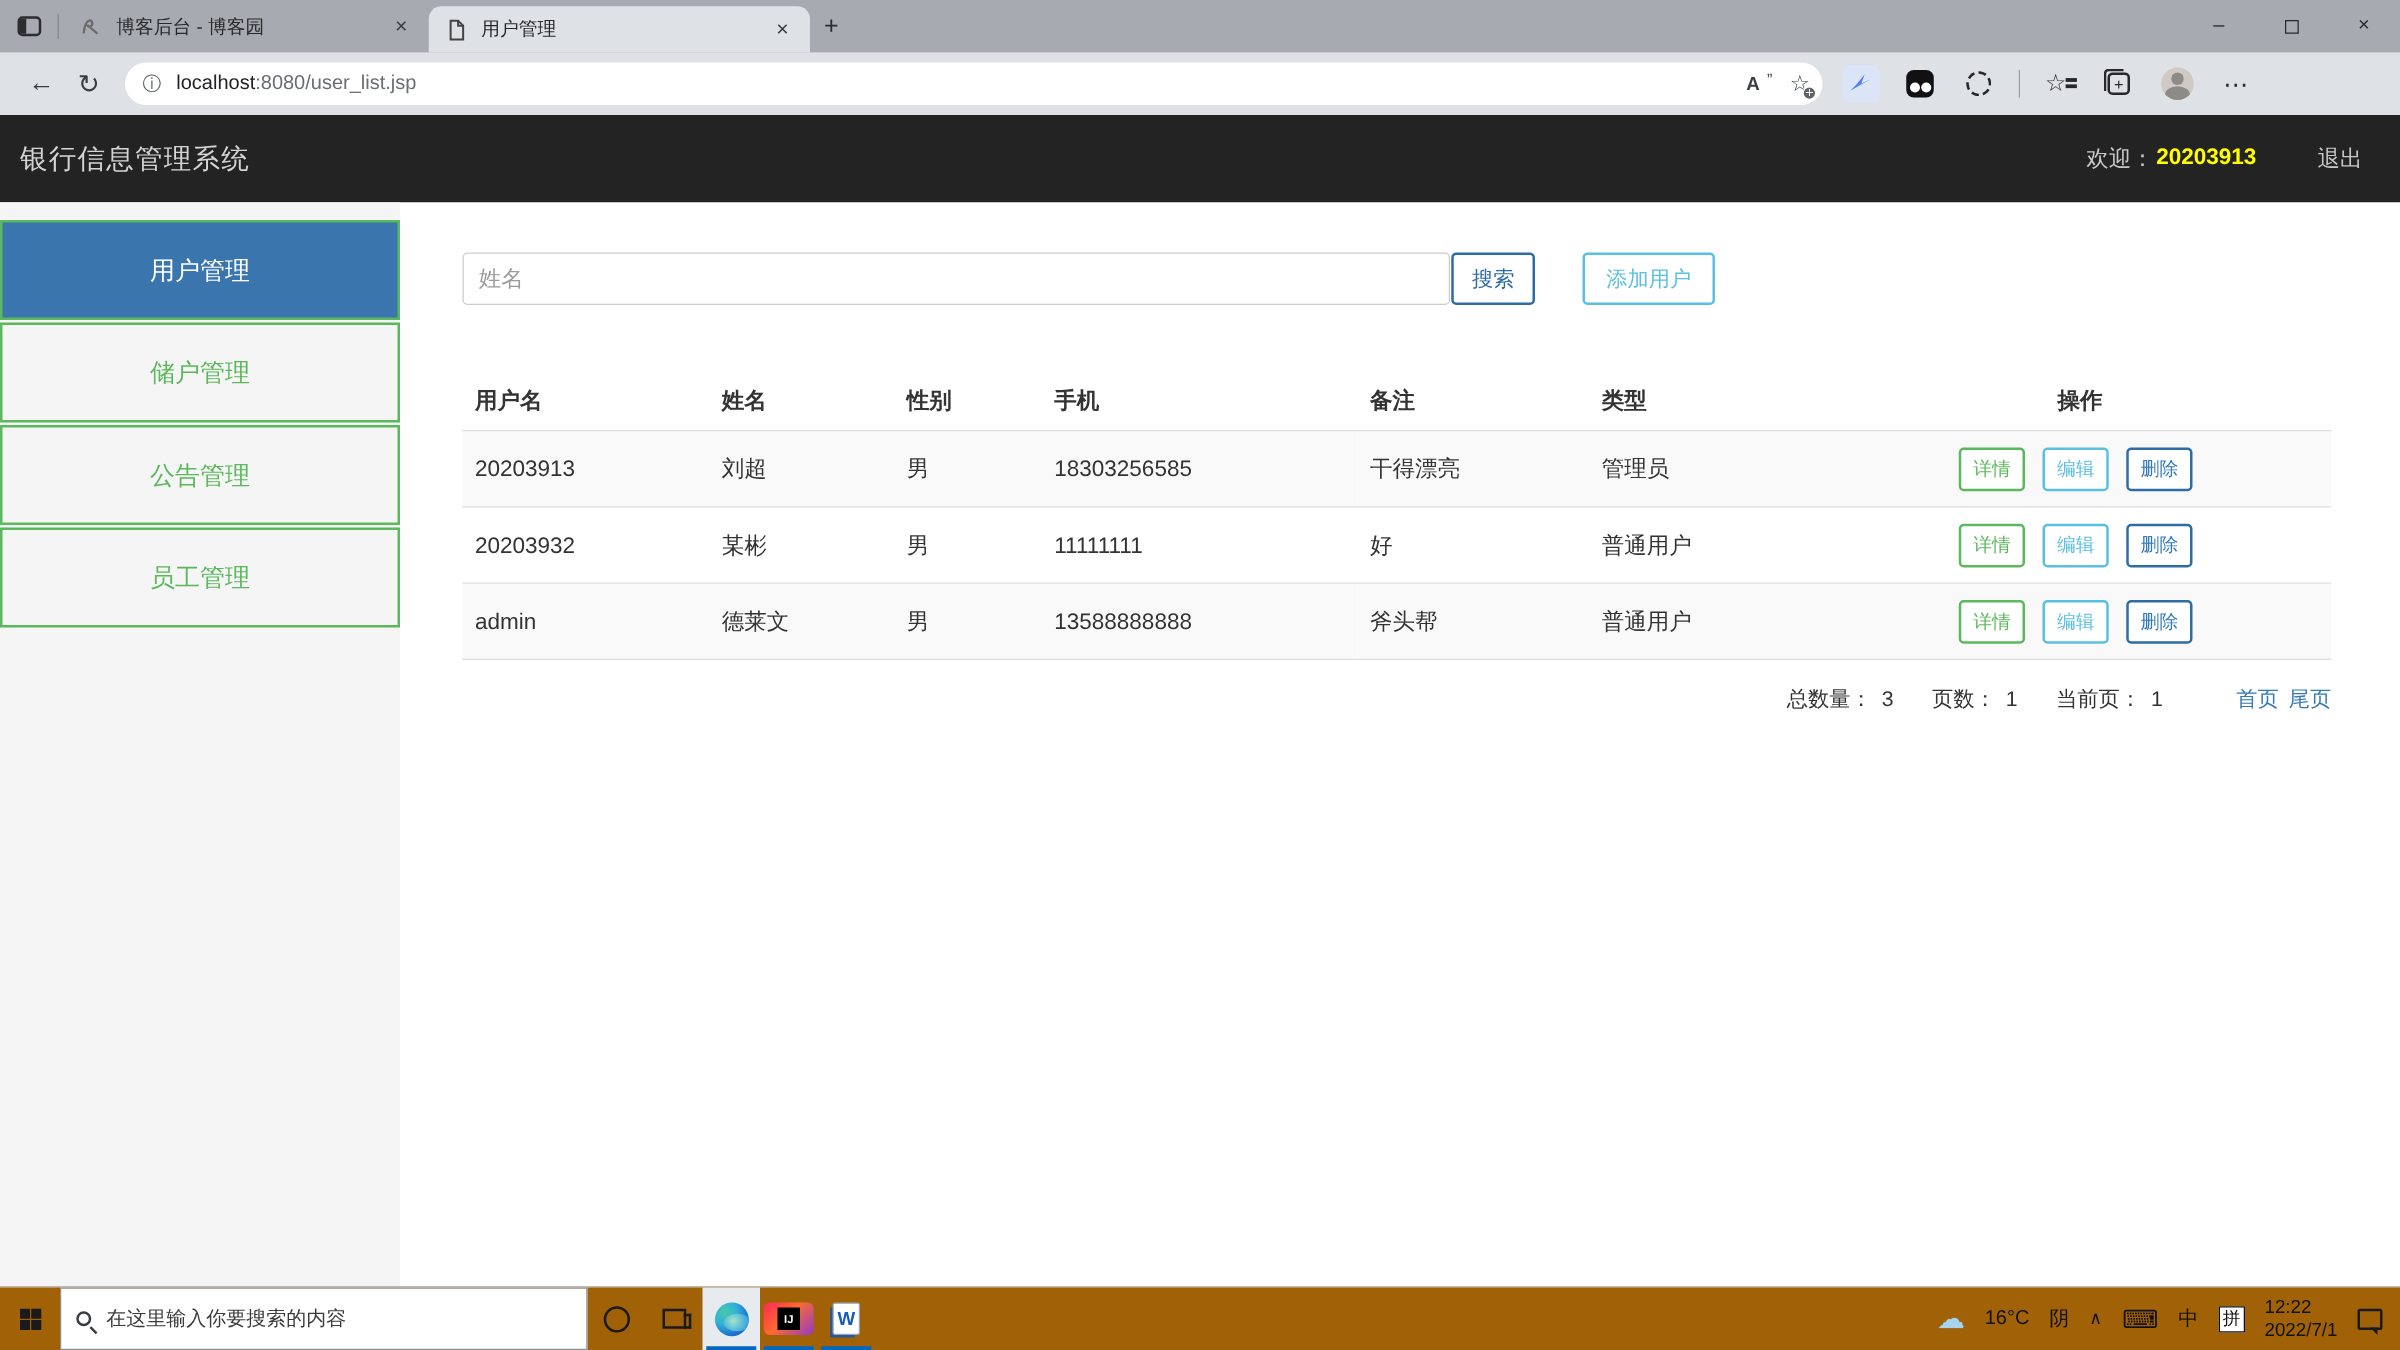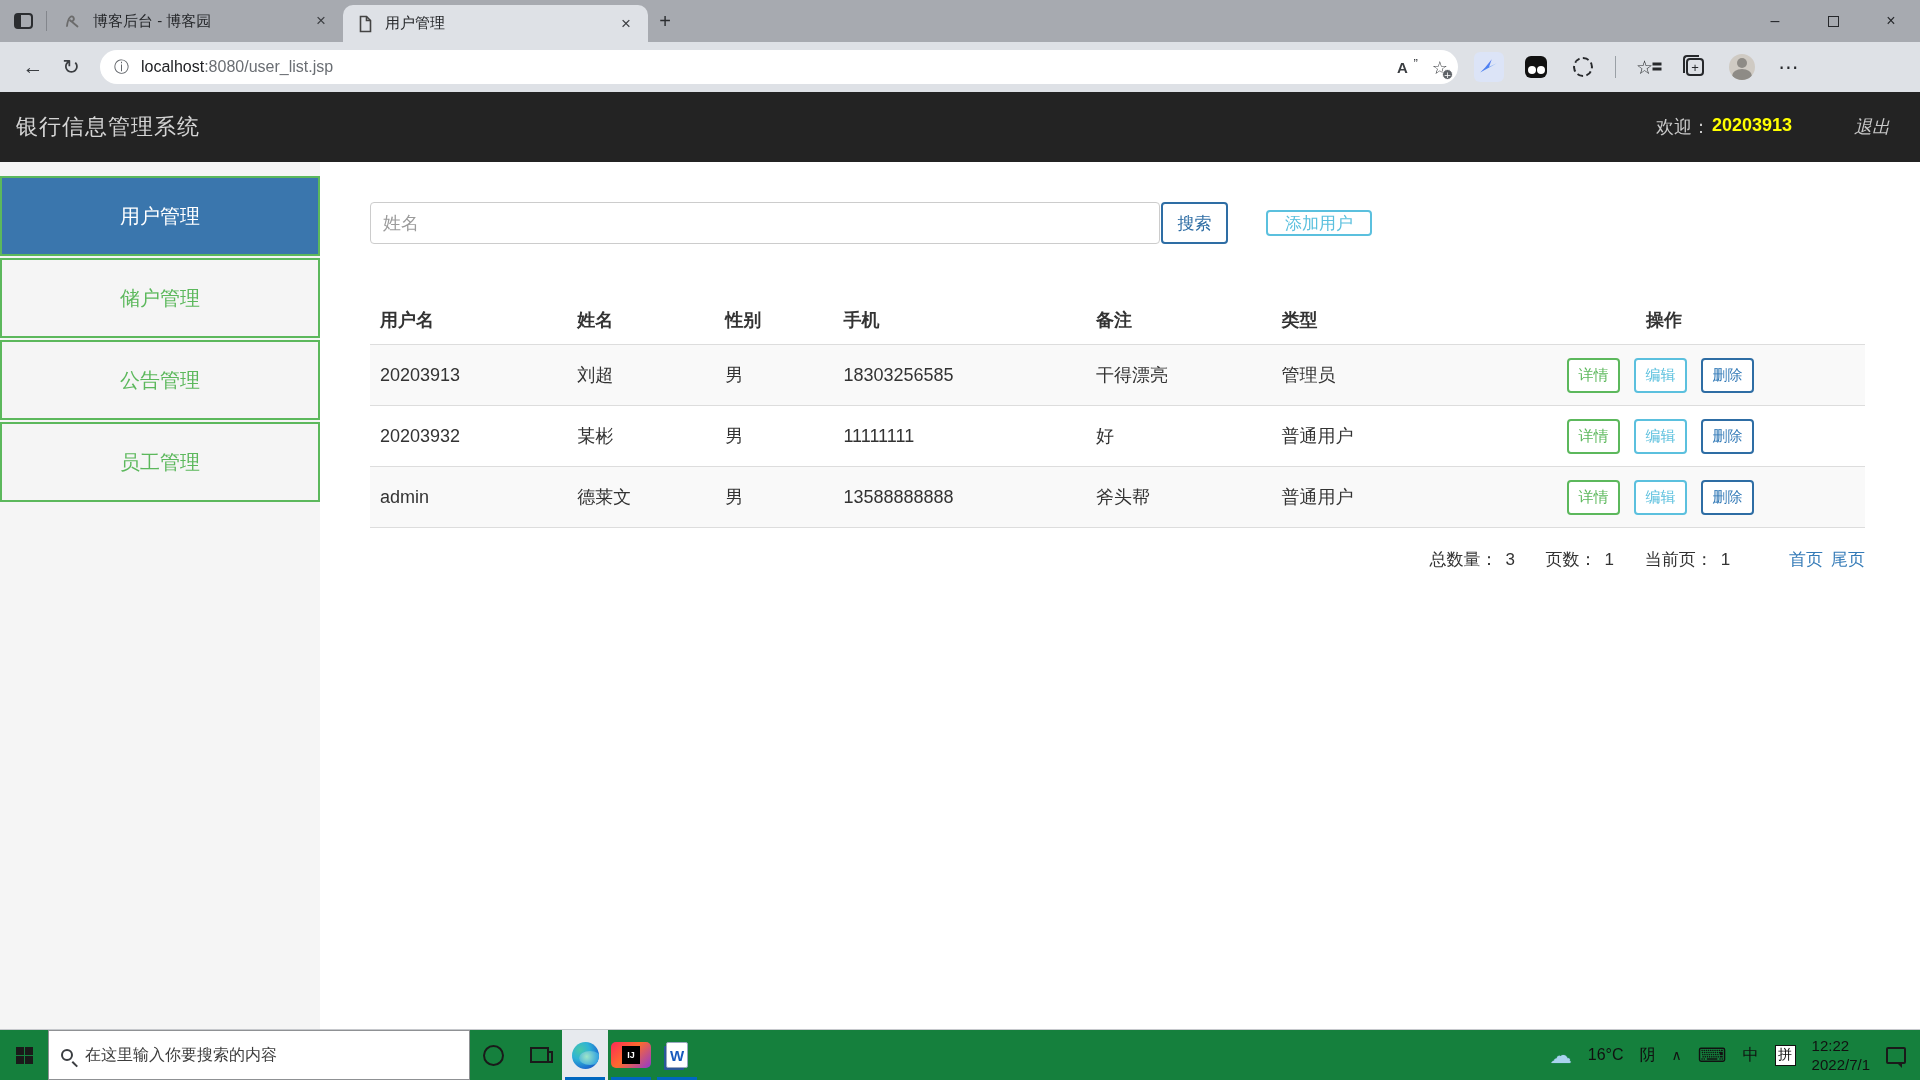--- a/index.html
+++ b/index.html
@@ -60,38 +60,38 @@
   .avatar::before { content:""; position:absolute; left:8px; top:4px; width:10px; height:10px; border-radius:50%; background:#8e8b86; }
   .avatar::after { content:""; position:absolute; left:3px; top:15px; width:20px; height:14px; border-radius:50%; background:#8e8b86; }
   .dots-menu { font-size:20px; color:#26282b; letter-spacing:1px; cursor:pointer; }
 
   
   .site-header { height:70px; background:#232323; display:flex; align-items:center; padding:0 30px 0 16px; }
   .site-title { color:#d4d4d4; font-size:22px; letter-spacing:1px; }
   .site-right { margin-left:auto; display:flex; align-items:flex-start; font-size:18px; }
   .welcome-label { color:#c8c8c8; }
   .welcome-user { color:#ffff00; font-weight:bold; margin-left:2px; }
-  .logout-link { color:#c8c8c8; margin-left:62px; cursor:pointer;font-style:italic; }
+  .logout-link { color:#c8c8c8; margin-left:49px; cursor:pointer; }
 
   
   .page-body { height:867px; display:flex; background:#fff; }
   .sidebar { width:320px; background:#f5f5f5; padding-top:14px; flex:0 0 auto; }
   .side-item { height:80px; margin-bottom:2px; border:2px solid #5cb85c; background:#f5f5f5;
     display:flex; align-items:center; justify-content:center; font-size:20px; color:#5cb85c; cursor:pointer; }
   .side-item.active { background:#3a76ad; color:#fff; }
   .content { flex:1; padding:40px 55px 0 50px; }
 
   .search-row { display:flex; align-items:center; }
   .name-input { width:790px; height:42px; border:1px solid #ccc; border-radius:4px; padding:0 12px;
     font-size:18px; color:#333; outline:none; font-family:inherit; }
   .name-input::placeholder { color:#9b9b9b; }
   .btn { background:#fff; cursor:pointer; font-family:inherit; }
   .btn-search { width:67px; height:42px; margin-left:1px; border:2px solid #2e6da4; border-radius:4px;
     color:#2e6da4; font-size:17px; }
-  .btn-add { width:106px; height:26px; margin-left:38px; border:2px solid #5bc0de; border-radius:4px;
+  .btn-add { width:106px; height:42px; margin-left:38px; border:2px solid #5bc0de; border-radius:4px;
     color:#5bc0de; font-size:17px; }
 
   table.user-table { width:1495px; border-collapse:collapse; margin-top:56px; font-size:18px; color:#333; }
   .user-table th { text-align:left; font-weight:bold; padding:8px 6px 12px 10px; border-bottom:1px solid #ddd; }
   .user-table th.th-actions { padding-left:95px; }
   .user-table td { height:61px; padding:0 6px 0 10px; border-bottom:1px solid #ddd; vertical-align:middle; }
   .user-table tr.striped { background:#f9f9f9; }
   .td-actions { padding-left:16px !important; }
   .row-btn { height:35px; width:53px; border-radius:4px; font-size:15px; margin-right:9px; background:#fff; cursor:pointer; font-family:inherit; }
   .rb-detail { border:2px solid #5cb85c; color:#5cb85c; }
@@ -100,21 +100,21 @@
 
   .pager { width:1495px; margin-top:20px; text-align:right; font-size:17px; color:#333; }
   .pager .grp { margin-left:26px; }
   .pager .grp:first-child { margin-left:0; }
   .pager .val { margin-left:8px; }
   .pager .links { margin-left:54px; }
   .pager a { color:#337ab7; text-decoration:none; cursor:pointer; }
   .pager a + a { margin-left:8px; }
 
   
-  .taskbar { height:51px; background:#15803d; border-top:1px solid #c6c8cc; display:flex; align-items:stretch; position:relative; }
+  .taskbar { height:51px; background:#a16207; border-top:1px solid #c6c8cc; display:flex; align-items:stretch; position:relative; }
   .tb-start { width:48px; display:flex; align-items:center; justify-content:center; cursor:pointer; }
   .win-logo { width:17px; height:17px; display:grid; grid-template-columns:8px 8px; grid-template-rows:8px 8px; gap:1.5px; }
   .win-logo span { background:#1a1a1a; }
   .tb-search { width:422px; background:#fff; border:1px solid #8f9194; display:flex; align-items:center;
     padding:0 12px; gap:12px; cursor:text; }
   .mag { width:12px; height:12px; border:2px solid #3a3d41; border-radius:50%; position:relative; flex:0 0 auto; }
   .mag::after { content:""; position:absolute; left:10px; top:10px; width:7px; height:2px; background:#3a3d41;
     transform:rotate(45deg); transform-origin:0 0; }
   .tb-search-text { font-size:16px; color:#3c3c3c; white-space:nowrap; }
   .tb-btn { width:46px; display:flex; align-items:center; justify-content:center; cursor:pointer; }

